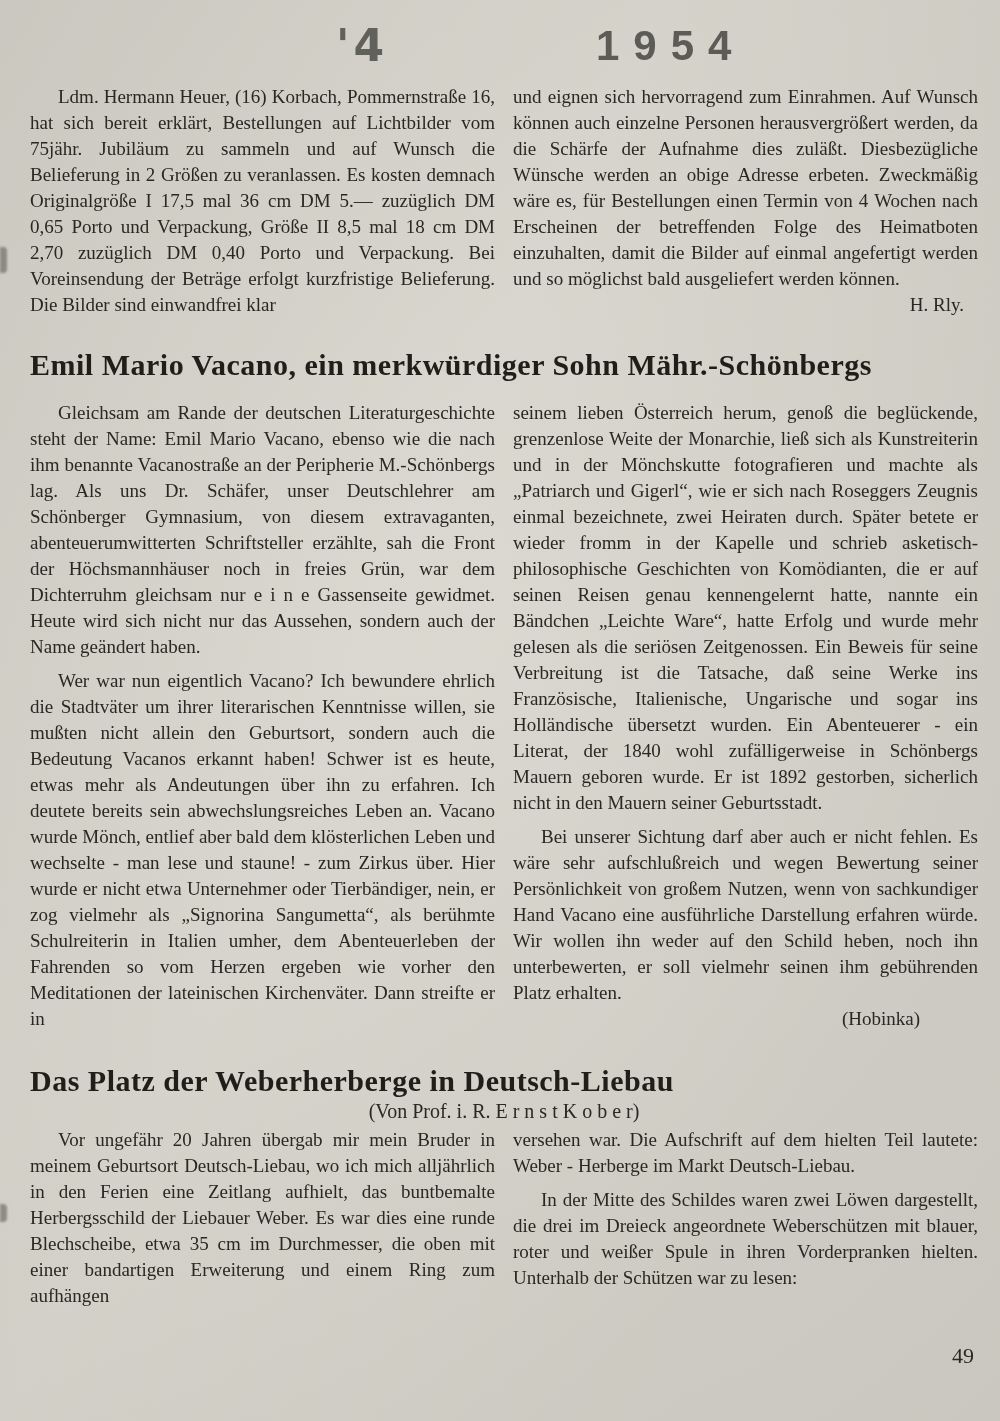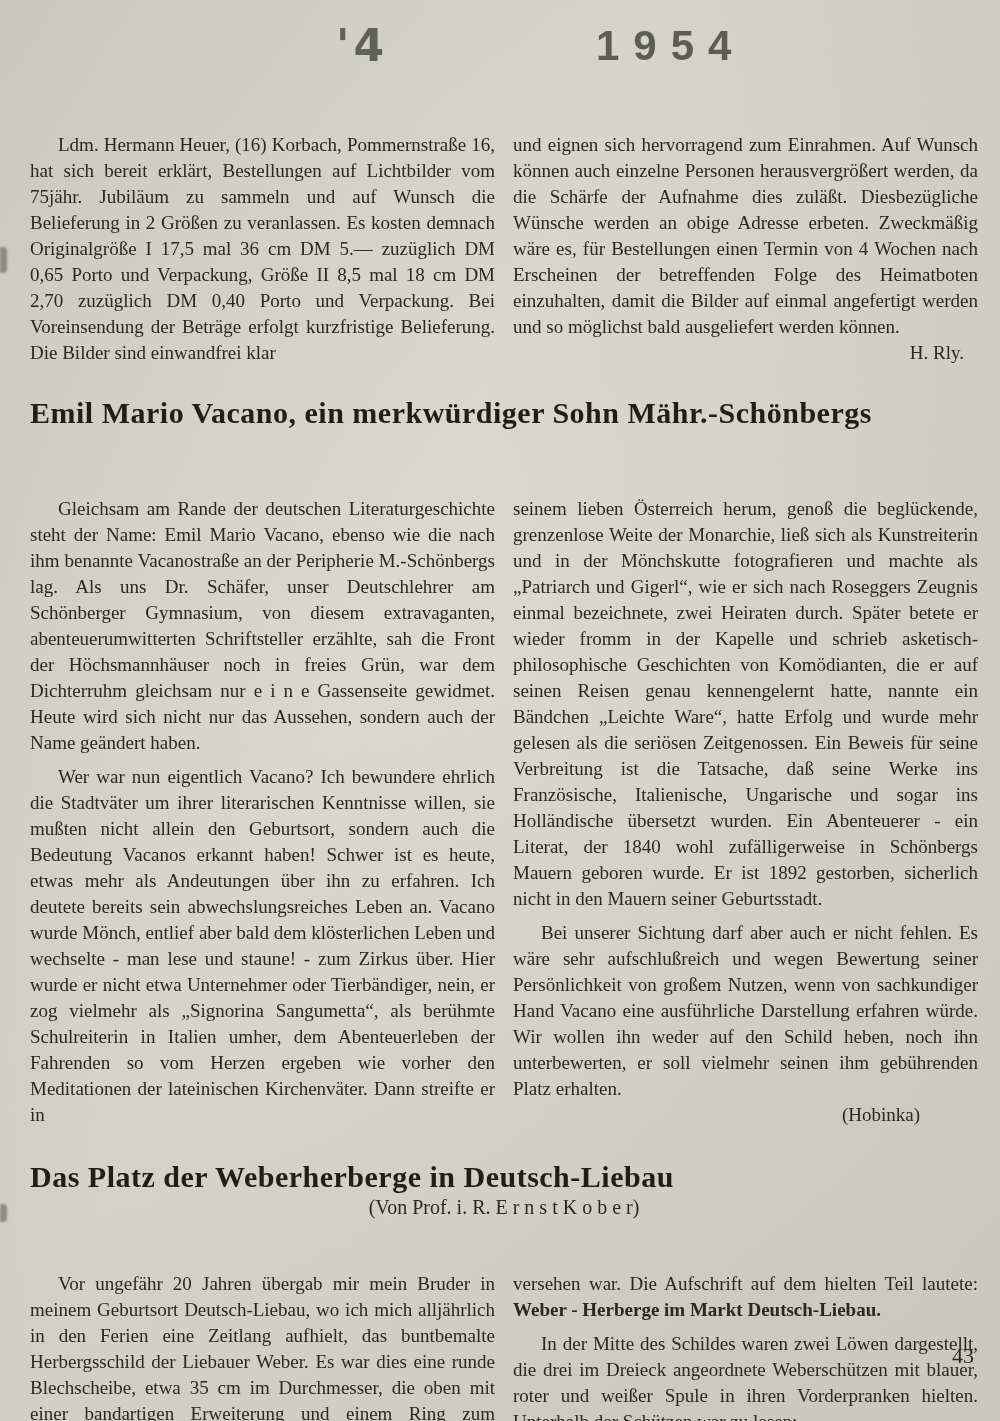--- a/index.html
+++ b/index.html
@@ -56,21 +56,20 @@
     top: 84px;
     width: 948px;
   }
   .two-col {
     display: flex;
     gap: 18px;
   }
   .col {
     width: 465px;
     flex: 0 0 465px;
-    margin-top: 48px;
   }
   .body-text {
     margin: 0;
     font-size: 19px;
     line-height: 26px;
     text-align: justify;
     color: #2a2822;
   }
   .body-text.indent { text-indent: 28px; }
   .signature {
@@ -90,21 +89,21 @@
     color: #201e19;
   }
   .title-gap-1 { margin-top: 32px; margin-bottom: 20px; }
   .title-gap-2 { margin-top: 34px; margin-bottom: 4px; }
   .byline {
     margin: 0 0 4px 0;
     text-align: center;
     font-size: 20px;
     color: #2a2822;
   }
-  .bold { font-weight: bold; }
+  .bold { font-weight: normal; }
   .spacer-8 { height: 8px; }
   .page-number {
     position: absolute;
     right: 26px;
     bottom: 52px;
     font-size: 22px;
     color: #2a2822;
   }
   .edge-smudge {
     position: absolute;
@@ -170,15 +169,15 @@
         <div class="col">
           <p class="body-text"><span>versehen war. Die Aufschrift auf dem hielten Teil lautete: </span><span class="bold">Weber - Herberge im Markt Deutsch-Liebau.</span></p>
           <div class="spacer-8"></div>
           <p class="body-text indent">In der Mitte des Schildes waren zwei Löwen dargestellt, die drei im Dreieck angeordnete Weberschützen mit blauer, roter und weißer Spule in ihren Vorderpranken hielten. Unterhalb der Schützen war zu lesen:</p>
         </div>
       </div>
     </section>
 
   </div>
 
-  <div class="page-number">43</div>
+  <div class="page-number">49</div>
 
 </div>
 
 </body></html>

